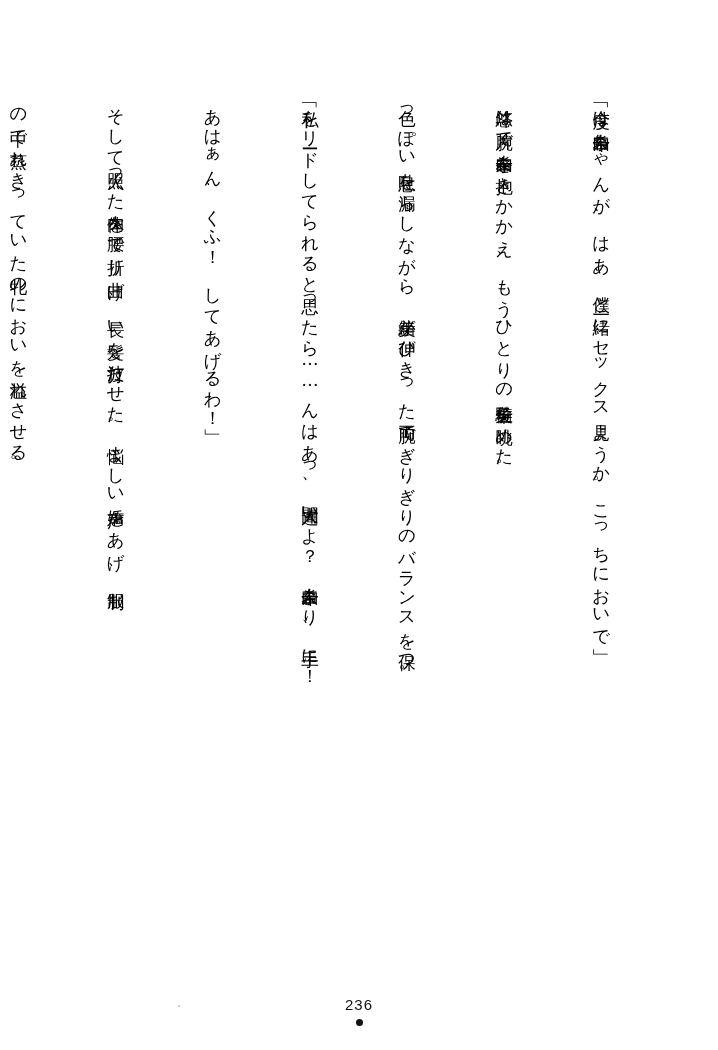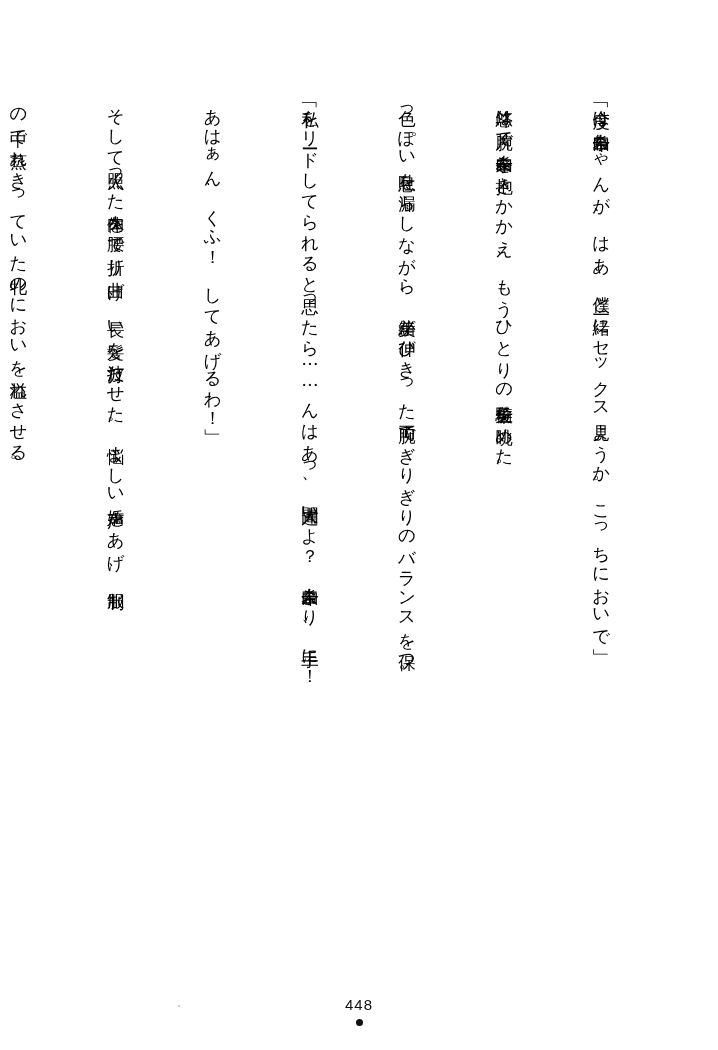--- a/index.html
+++ b/index.html
@@ -92,17 +92,17 @@
     
     
     
     
     
   </div>
 
   <div class="speck"></div>
 
   <div class="folio">
-    <div class="folio-number">448</div>
+    <div class="folio-number">236</div>
     <div class="folio-dot"></div>
   </div>
 
 </div>
 
 </body></html>

